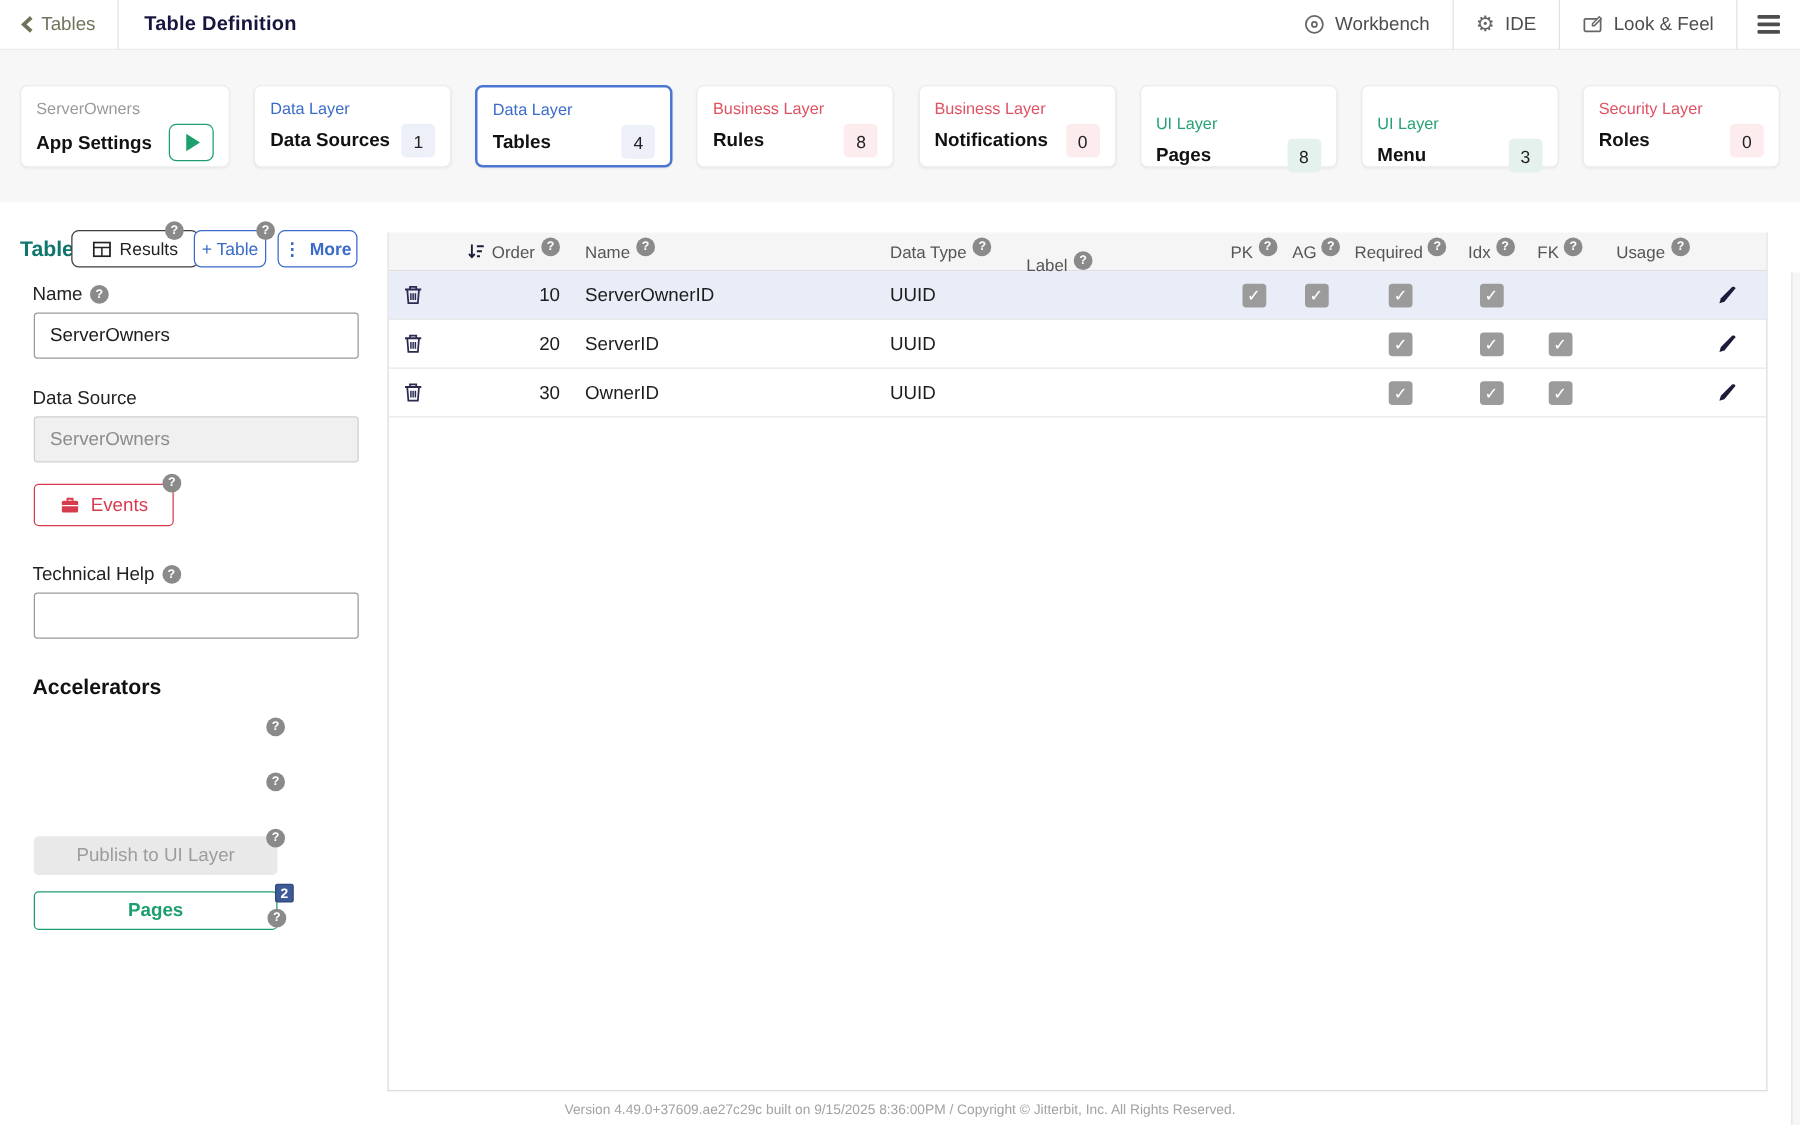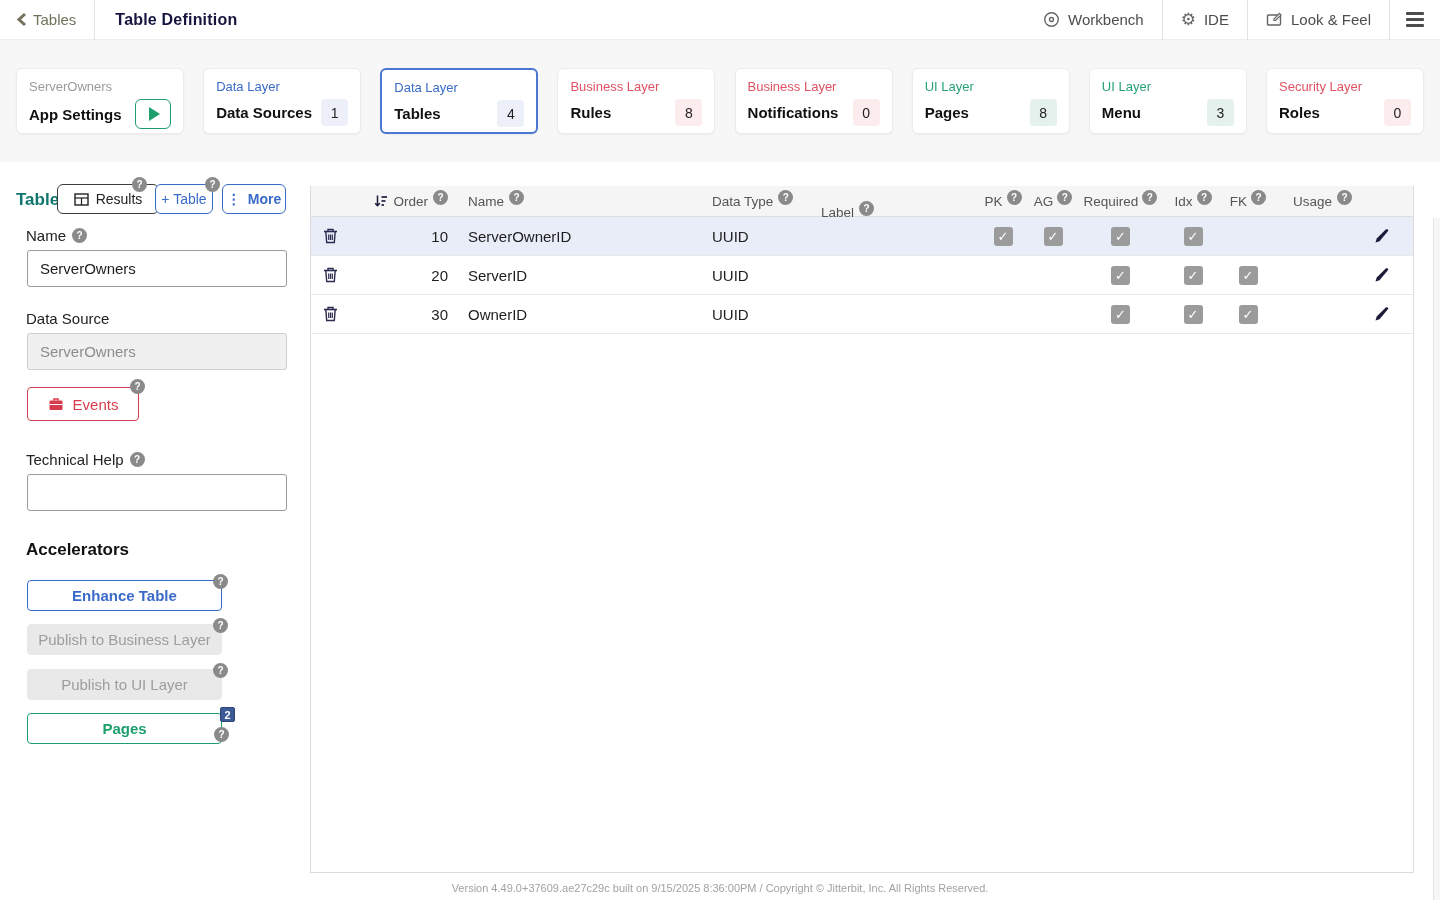--- a/index.html
+++ b/index.html
@@ -30,21 +30,21 @@
   .card.first { width:168px; }
   .card.selected { border:2px solid #4b77d1; }
   .card .lyr { font-size:13px; margin-bottom:5px; }
   .card .row2 { display:flex; align-items:center; justify-content:space-between; }
   .card .nm { font-size:15px; font-weight:700; color:#111; }
   .badge { width:27px; height:27px; border-radius:4px; display:flex; align-items:center;
     justify-content:center; font-size:14px; color:#222; }
   .lyr-gray { color:#9a9a9a; }
   .lyr-blue { color:#3a6bc9; }  .bg-blue { background:#edf0f8; }
   .lyr-red { color:#e05263; }   .bg-red { background:#fceced; }
-  .lyr-green { color:#27a274; } .bg-green { background:#e5f1ec; }
+  .lyr-green { color:#27a274;margin-top:12px; } .bg-green { background:#e5f1ec; }
   .playbtn { width:36px; height:30px; border:1px solid #1d9e6d; border-radius:6px; background:#fff;
     display:flex; align-items:center; justify-content:center; cursor:pointer; }
   .playbtn .tri { width:0; height:0; border-left:11px solid #1d9e6d;
     border-top:7px solid transparent; border-bottom:7px solid transparent; margin-left:2px; }
 
   
   .help { display:inline-flex; width:15px; height:15px; border-radius:50%; background:#8a8a8a;
     color:#fff; font-size:10px; font-weight:700; align-items:center; justify-content:center;
     flex:0 0 auto; }
   .help::after { content:"?"; }
@@ -288,28 +288,22 @@
     <span class="help corner" style="left:116px; top:197px;"></span>
 
     <div class="fld-label" style="top:269px;">
       <span>Technical Help</span>
       <span class="help"></span>
     </div>
     <input class="input" style="top: 292px;" value="">
 
     <div class="acc-heading">Accelerators</div>
 
-    <button class="acc-btn acc-primary" style="top:398px;">
-      <span>Enhance Table</span>
-    </button>
     <span class="help corner" style="left:199px; top:392px;"></span>
 
-    <button class="acc-btn acc-disabled" style="top:442px;">
-      <span>Publish to Business Layer</span>
-    </button>
     <span class="help corner" style="left:199px; top:436px;"></span>
 
     <button class="acc-btn acc-disabled" style="top:487px;">
       <span>Publish to UI Layer</span>
     </button>
     <span class="help corner" style="left:199px; top:481px;"></span>
 
     <button class="acc-btn acc-success" style="top:531px;">
       <span>Pages</span>
       <span class="count-badge">2</span>

